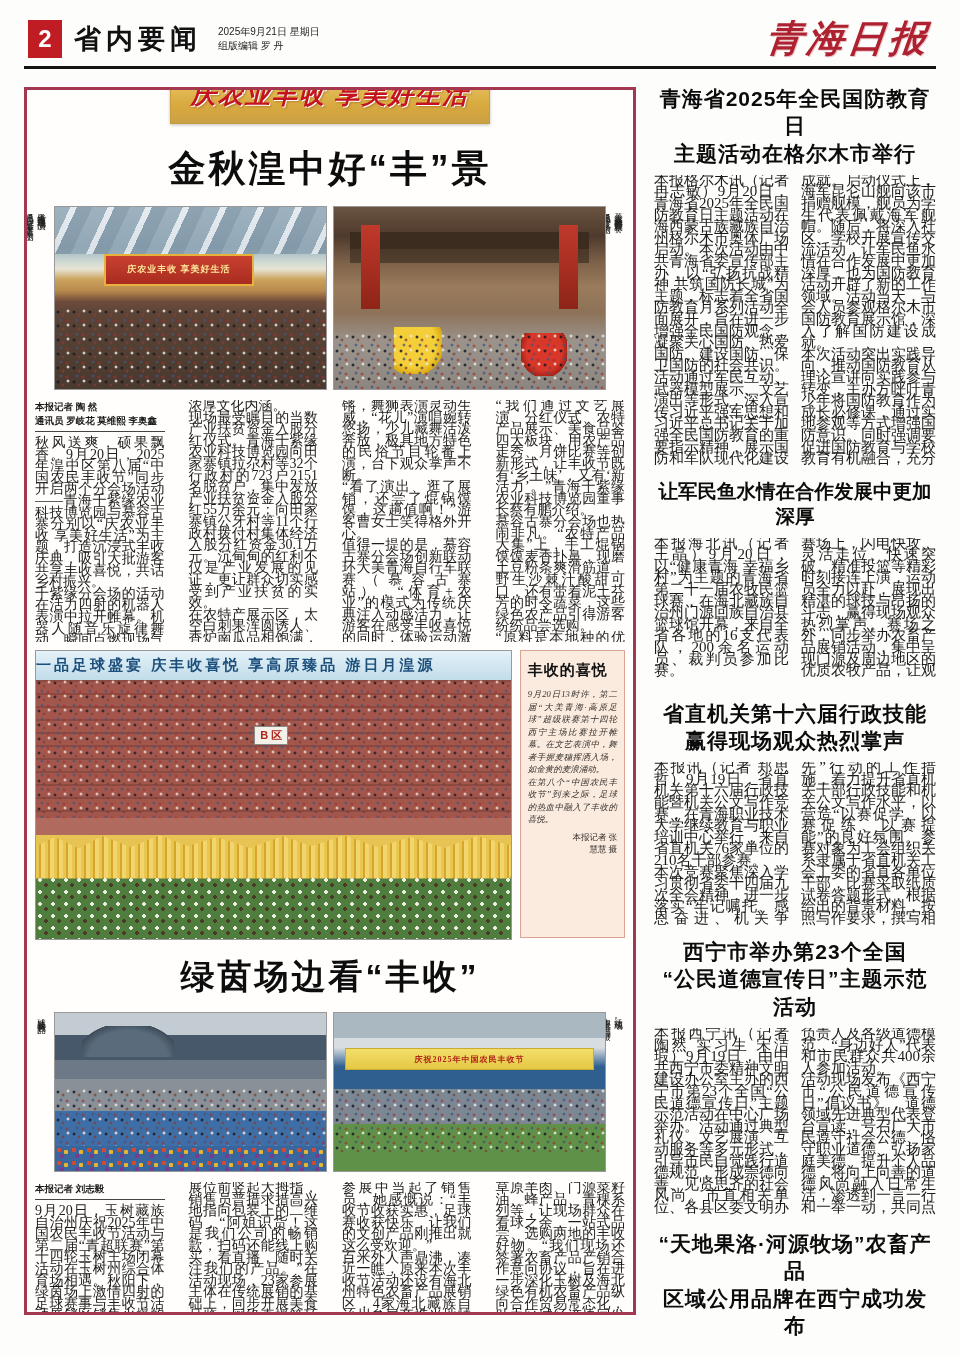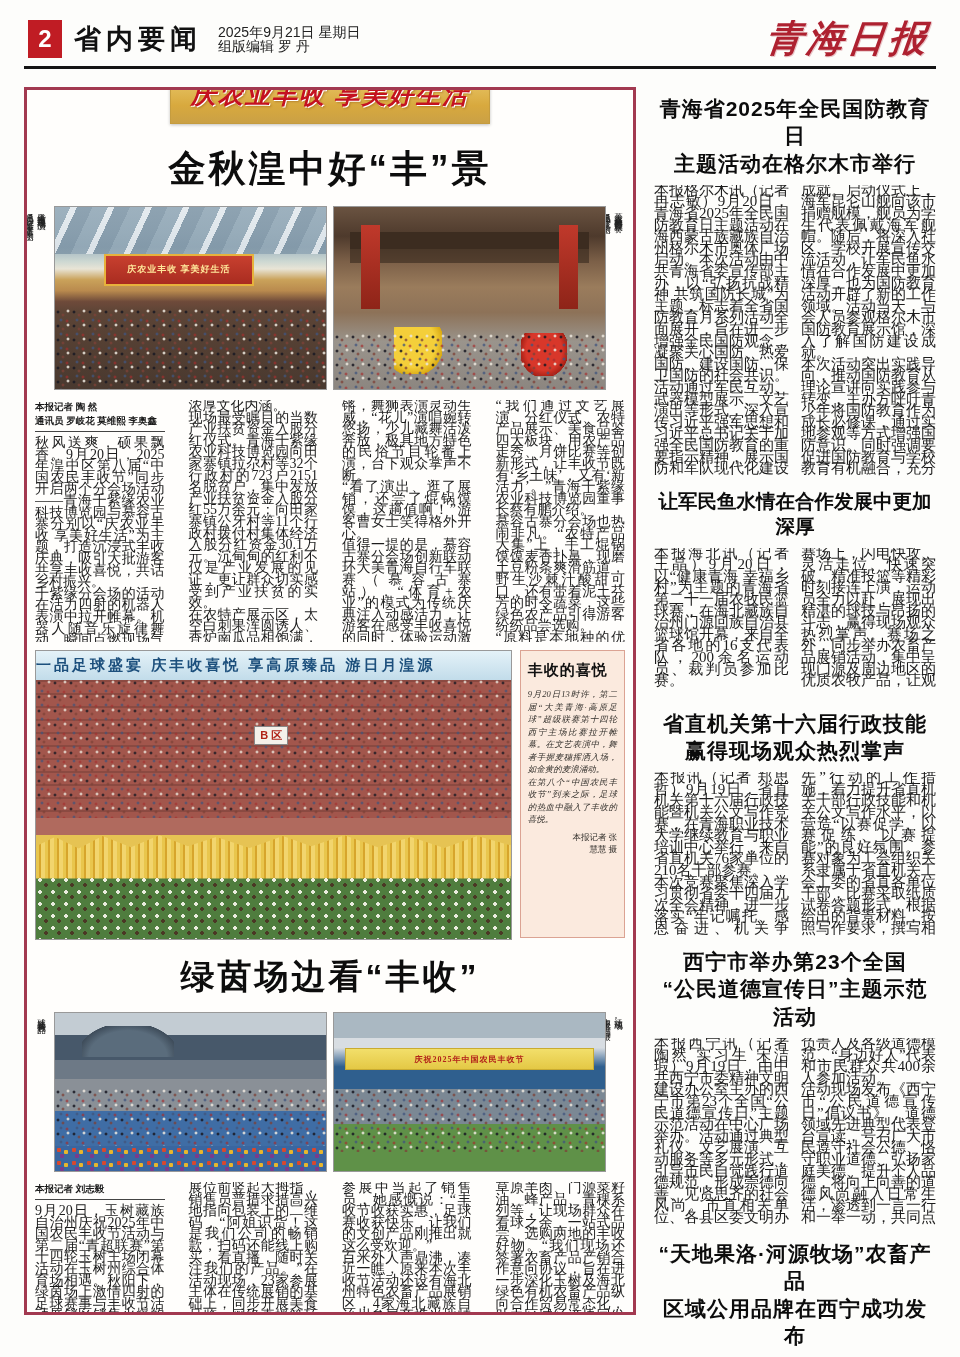--- a/index.html
+++ b/index.html
@@ -7,21 +7,21 @@
     width:960px;height:1357px;overflow:hidden;background:#fdfdfb;
     font-family:"Liberation Serif","DejaVu Serif",serif;color:#1a1a1a;
     position:relative;
   }
   
   .hdr{height:66px;margin:0 24px;border-bottom:3px solid #141414;position:relative;}
   .hdr-left{position:absolute;left:4px;top:20px;display:flex;align-items:center;gap:12px;}
   .pagenum{width:34px;height:38px;background:#c01c24;color:#fff;font-family:"Liberation Sans",sans-serif;
     font-weight:bold;font-size:24px;display:flex;align-items:center;justify-content:center;}
   .secname{font-family:"Liberation Sans",sans-serif;font-weight:bold;font-size:27px;letter-spacing:5px;color:#111;}
-  .hdr-meta{font-size:14px;line-height:14px;color:#222;margin-left:4px;font-family:"Liberation Sans",sans-serif;}
+  .hdr-meta{font-size:10px;line-height:14px;color:#222;margin-left:4px;font-family:"Liberation Sans",sans-serif;}
   .masthead{position:absolute;right:6px;top:14px;color:#ae2130;font-size:37px;font-weight:bold;
     font-style:italic;transform:skewX(-6deg);letter-spacing:4px;font-family:"DejaVu Serif",serif;
     text-shadow:1px 1px 0 rgba(174,33,48,.25);}
   
   .main{display:flex;gap:18px;margin:18px 24px 0 24px;}
   .leftbox{width:612px;box-sizing:border-box;border:3px solid #a23950;position:relative;
     padding:14px 8px;height:1228px;overflow:hidden;background:#fffefc;}
   .rightcol{width:282px;overflow:hidden;height:1262px;margin-top:-2px;}
   
   .banner{position:absolute;top:-26px;left:50%;transform:translateX(-50%);width:318px;height:58px;
@@ -103,21 +103,21 @@
     display:flex;align-items:center;justify-content:center;border:1px solid #c9ab30;}
   .mbanner span{font-size:8px;font-weight:bold;color:#b3231a;letter-spacing:1px;white-space:nowrap;}
   .mcrowd{position:absolute;left:0;right:0;bottom:12%;height:40%;}
   .umbrella{position:absolute;top:8%;left:10%;width:34%;height:20%;background:radial-gradient(ellipse at 50% 100%,#5a6c7c 0 60%,#3e4c5a 78%,transparent 79%);}
   .goods{position:absolute;bottom:0;left:0;right:0;height:16%;
     background-image:radial-gradient(circle at 4px 4px,#d8482e 2px,transparent 2.5px),
     radial-gradient(circle at 11px 6px,#e8b62c 2px,transparent 2.5px),
     radial-gradient(circle at 7px 10px,#7a3b8c 2px,transparent 2.5px);
     background-size:15px 13px;background-color:#3a66a0;}
   
-  .r-art{margin-bottom:12px;margin-top:10px;}
+  .r-art{margin-bottom:12px;}
   .r-head{font-family:"Liberation Sans",sans-serif;font-weight:bold;text-align:center;
     color:#0c0c0c;line-height:1.3;white-space:pre-line;}
   .r-head.big{font-size:21px;letter-spacing:1px;}
   .r-head.mid{font-size:19.5px;letter-spacing:0px;}
   .r-body{margin-top:8px;column-count:2;column-gap:12px;font-size:15px;line-height:11.6px;
     text-align:justify;white-space:pre-line;color:#1c1c1c;overflow:hidden;}
   .hb292{height:292px;} .hb150{height:150px;} .hb162{height:164px;} .hb188{height:190px;}
 </style>
 </head>
 <body>

